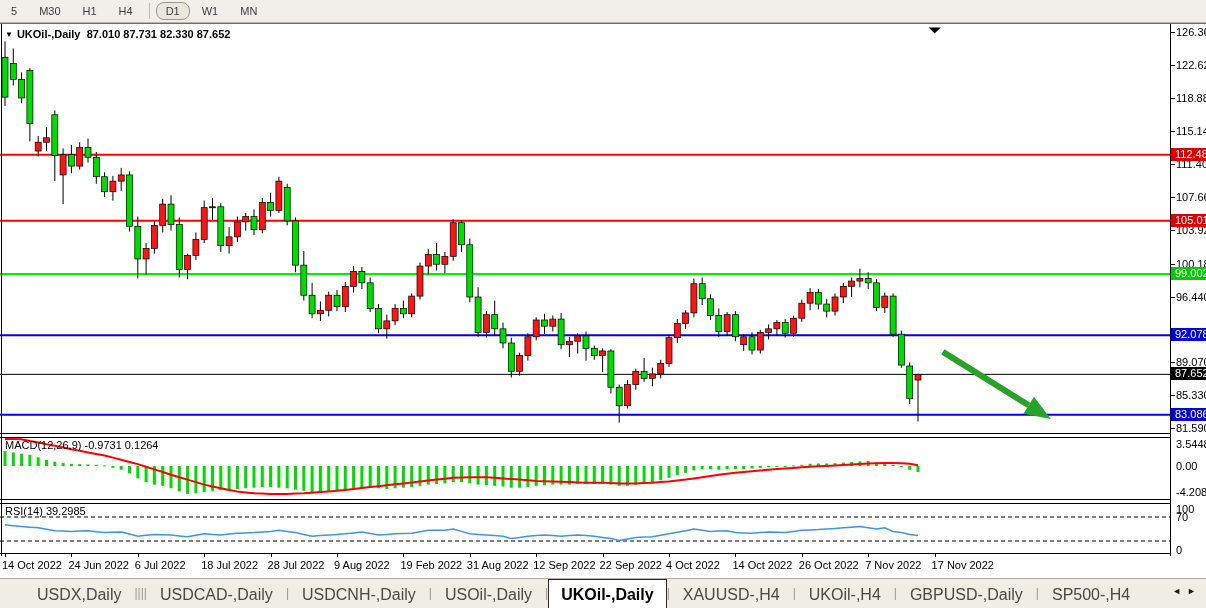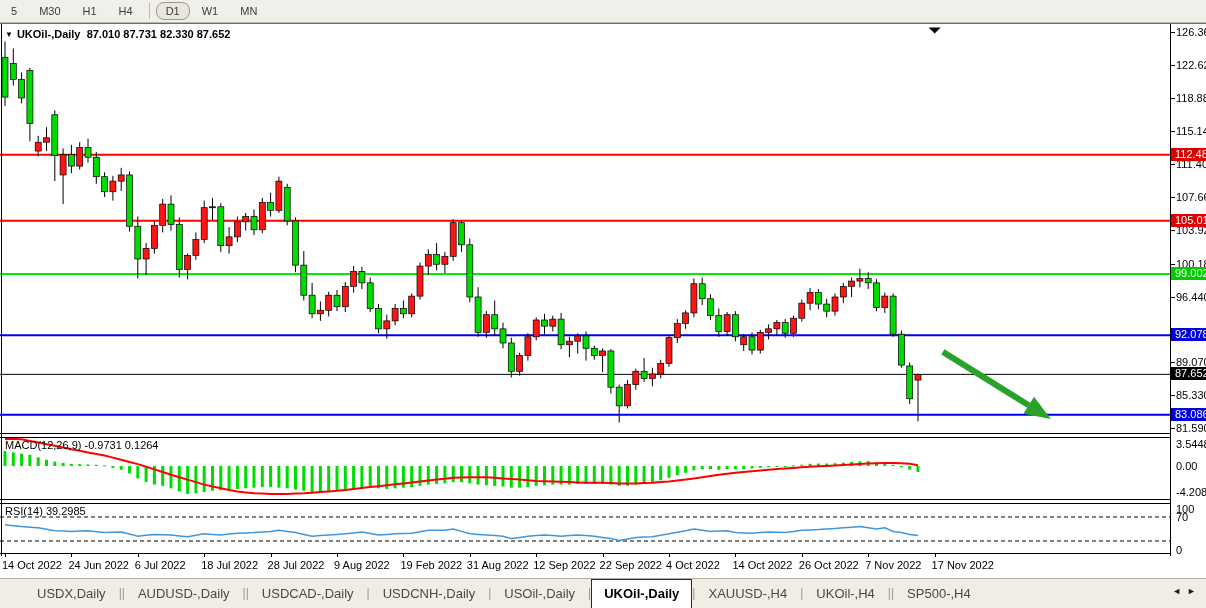--- a/index.html
+++ b/index.html
@@ -35,21 +35,21 @@
   .pbadge{position:absolute;left:0;width:35px;height:13px;line-height:13px;font-size:11px;
           padding-left:4px;box-sizing:border-box;color:#fff;white-space:nowrap;}
   
   #date-axis{position:absolute;left:0;top:556px;width:1206px;height:22px;background:#fff;}
   .dlabel{position:absolute;top:3px;font-size:11px;color:#000;white-space:nowrap;}
   .dtick{position:absolute;top:-3px;width:1px;height:4px;background:#000;}
   #date-bottom{position:absolute;left:0;top:578px;width:1206px;height:1px;background:#b0aea5;}
   
   #tabbar{position:absolute;left:0;top:579px;width:1206px;height:29px;background:#f0eee4;
           display:flex;align-items:stretch;padding-left:24px;box-sizing:border-box;}
-  .tab{font-size:13px;color:#4a4a3f;padding:7px 13px 6px;white-space:nowrap;cursor:default;}
+  .tab{font-size:16px;color:#4a4a3f;padding:7px 13px 6px;white-space:nowrap;cursor:default;}
   .tabdiv{color:#9a988c;font-size:12px;padding:7px 0 6px;}
   .tab.active{background:#fff;border:1px solid #2a2a2a;border-bottom:none;font-weight:bold;color:#000;
               padding:6px 12px 6px;}
   #tab-scroll{position:absolute;right:4px;top:586px;font-size:9px;color:#1a1a1a;letter-spacing:6px;}
 </style>
 </head>
 <body>
 
 <div id="screen">
   <div id="toolbar">
@@ -498,32 +498,32 @@
       <div class="dlabel" style="left: 865.2px;">7 Nov 2022</div>
       <div class="dtick" style="left: 934.6px;"></div>
       <div class="dlabel" style="left: 931.6px;">17 Nov 2022</div>
     </div>
   <div id="date-bottom"></div>
 
   <div id="tabbar">
       <div class="tab">USDX,Daily</div>
       <div class="tabdiv">|</div>
       <div class="tabdiv">|</div>
-      <div class="tab">AUDUSD-,Daily</div>
       <div class="tabdiv">|</div>
       <div class="tabdiv">|</div>
       <div class="tab">USDCAD-,Daily</div>
       <div class="tabdiv">|</div>
       <div class="tab">USDCNH-,Daily</div>
       <div class="tabdiv">|</div>
       <div class="tab">USOil-,Daily</div>
       <div class="tabdiv">|</div>
       <div class="tab active">UKOil-,Daily</div>
       <div class="tabdiv">|</div>
       <div class="tab">XAUUSD-,H4</div>
       <div class="tabdiv">|</div>
       <div class="tab">UKOil-,H4</div>
       <div class="tabdiv">|</div>
+      <div class="tab">GBPUSD-,Daily</div>
       <div class="tabdiv">|</div>
       <div class="tab">SP500-,H4</div>
     </div>
   <div id="tab-scroll"><span>◄</span><span>►</span></div>
 </div>
 
 </body></html>

